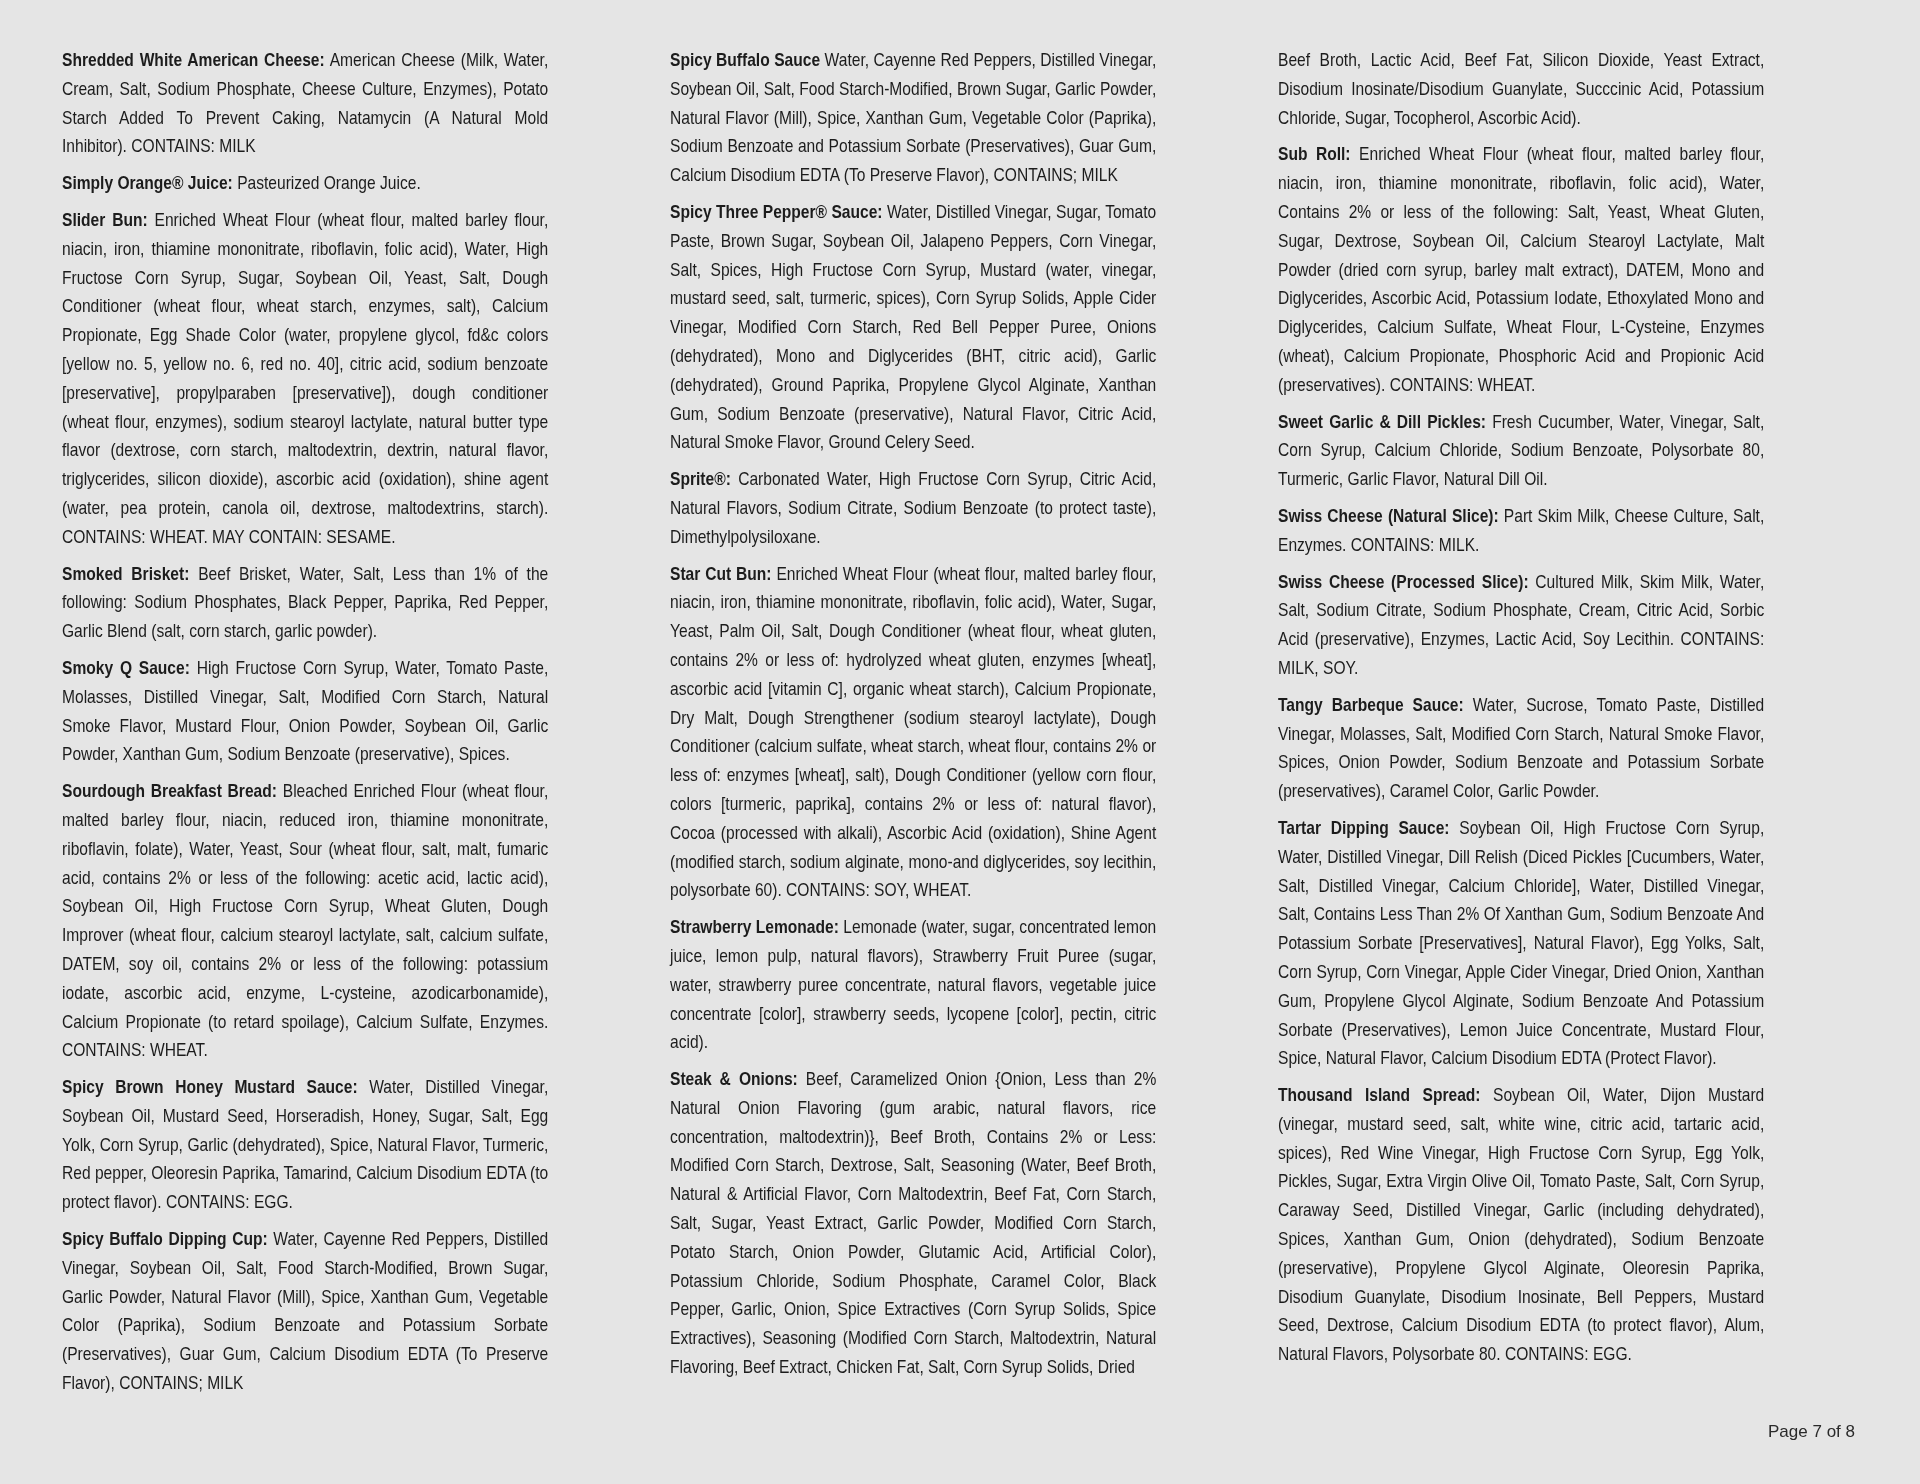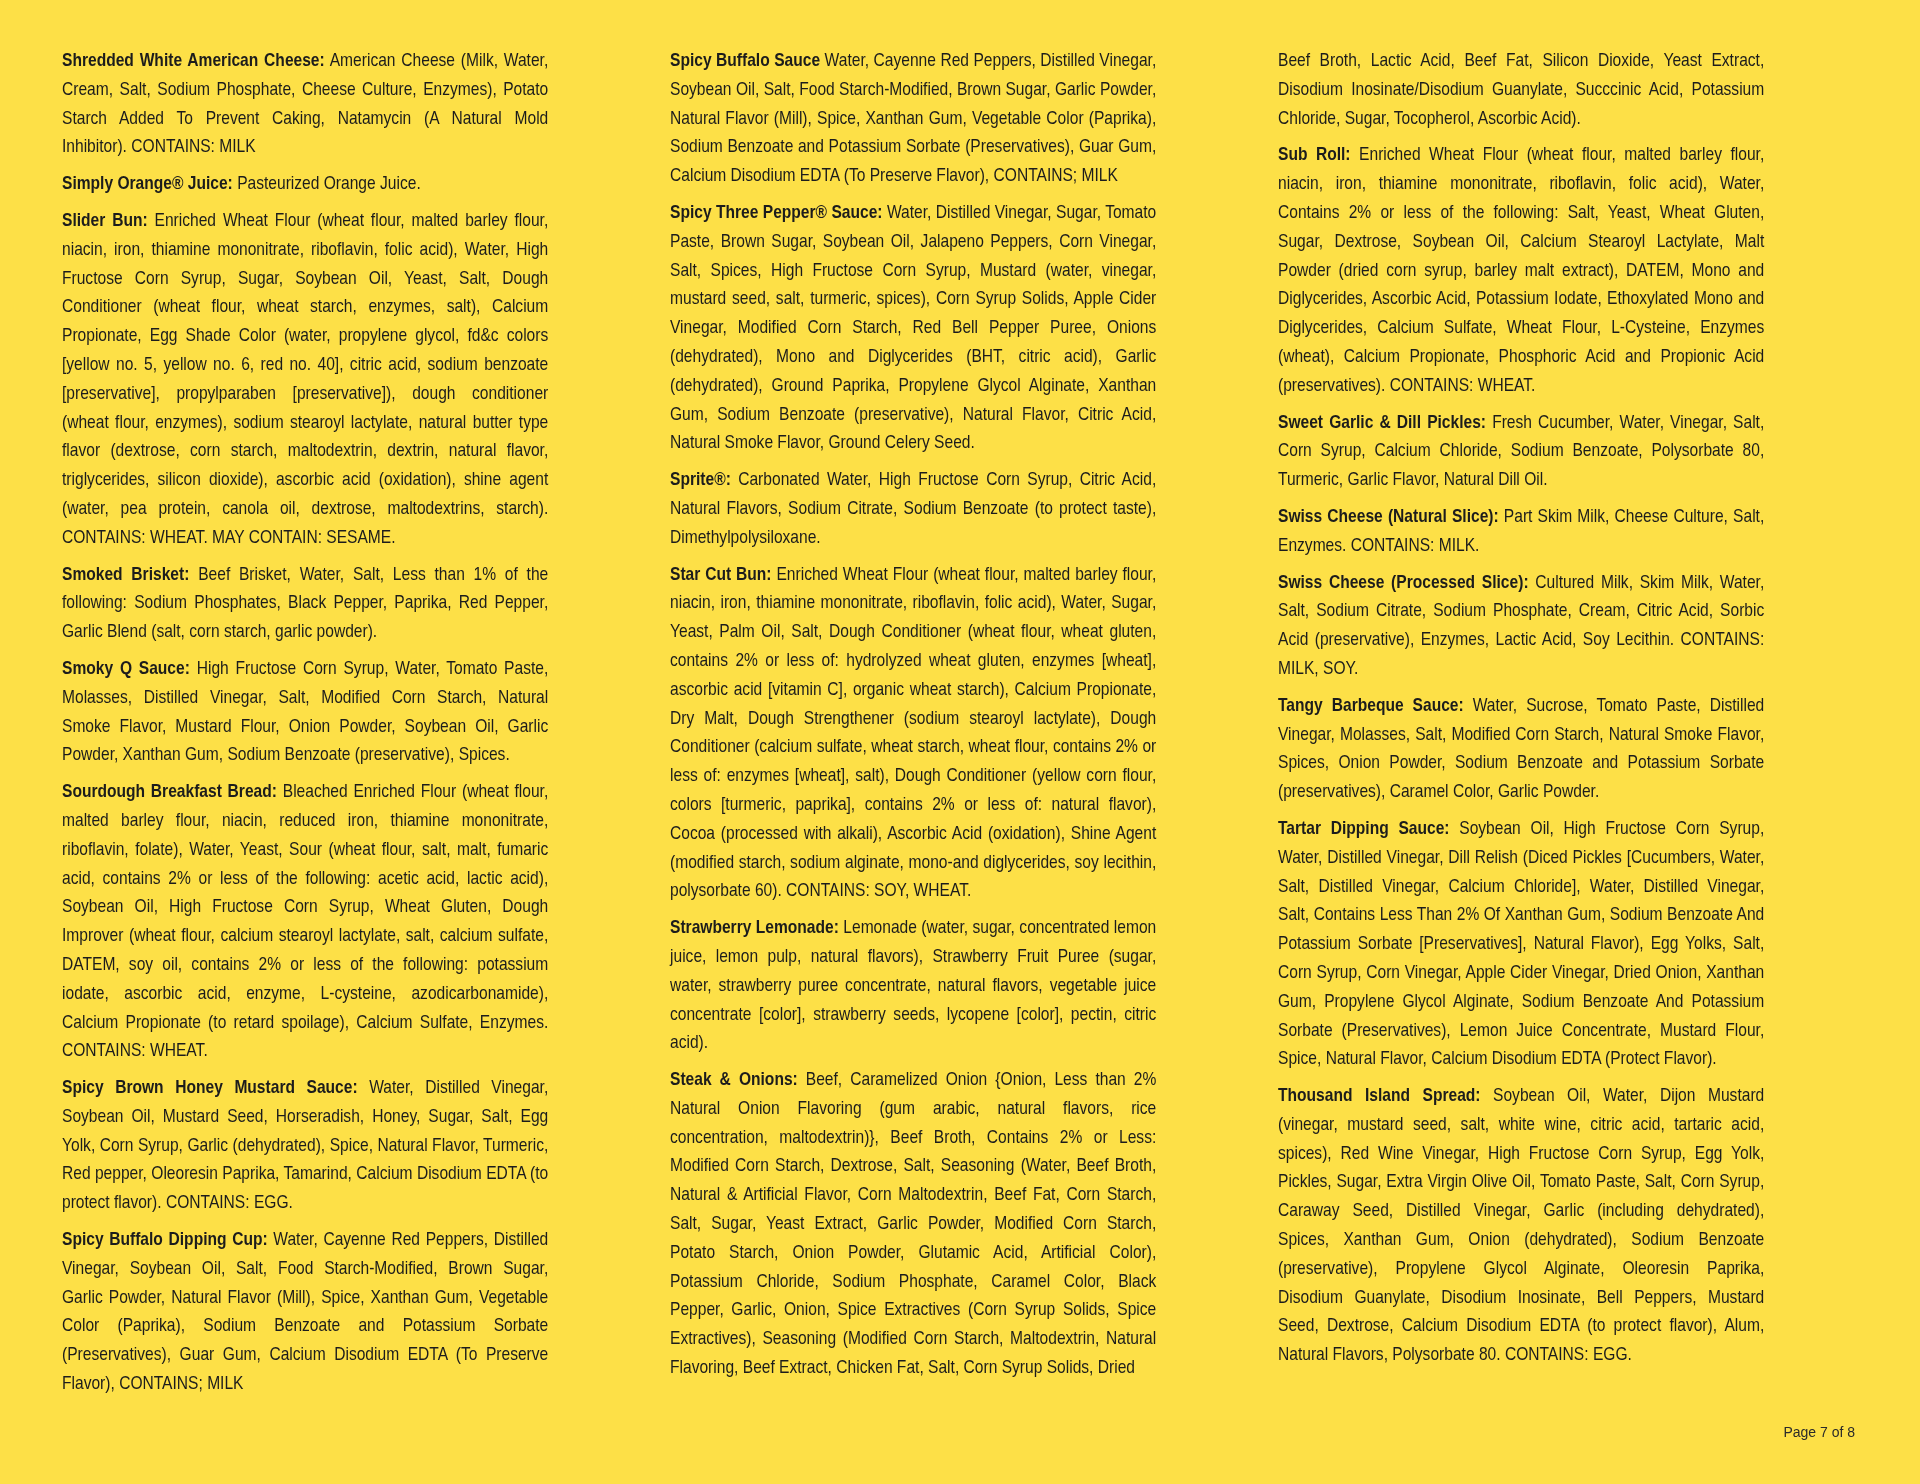--- a/index.html
+++ b/index.html
@@ -4,21 +4,21 @@
 <style>
   html, body {
     margin: 0;
     padding: 0;
     background: #ffffff;
   }
   .page {
     position: relative;
     width: 1920px;
     height: 1484px;
-    background: #fde047;
+    background: #e5e5e5;
     overflow: hidden;
     font-family: "Liberation Sans", "DejaVu Sans", sans-serif;
     color: #1c1c1c;
   }
   
   .col {
     position: absolute;
     top: 46px;
     width: 593px;
     transform: scaleX(0.82);
@@ -33,21 +33,21 @@
   .col-3 { left: 1278px; }
   .para {
     margin: 0 0 8px 0;
     text-justify: inter-word;
   }
   .para b { font-weight: 700; }
   .footer {
     position: absolute;
     top: 1418px;
     right: 65px;
-    font-size: 14px;
+    font-size: 17px;
     line-height: 28px;
     color: #2a2a2a;
   }
 </style>
 </head>
 <body>
 
 <div class="page">
 
   <div class="col col-1">

